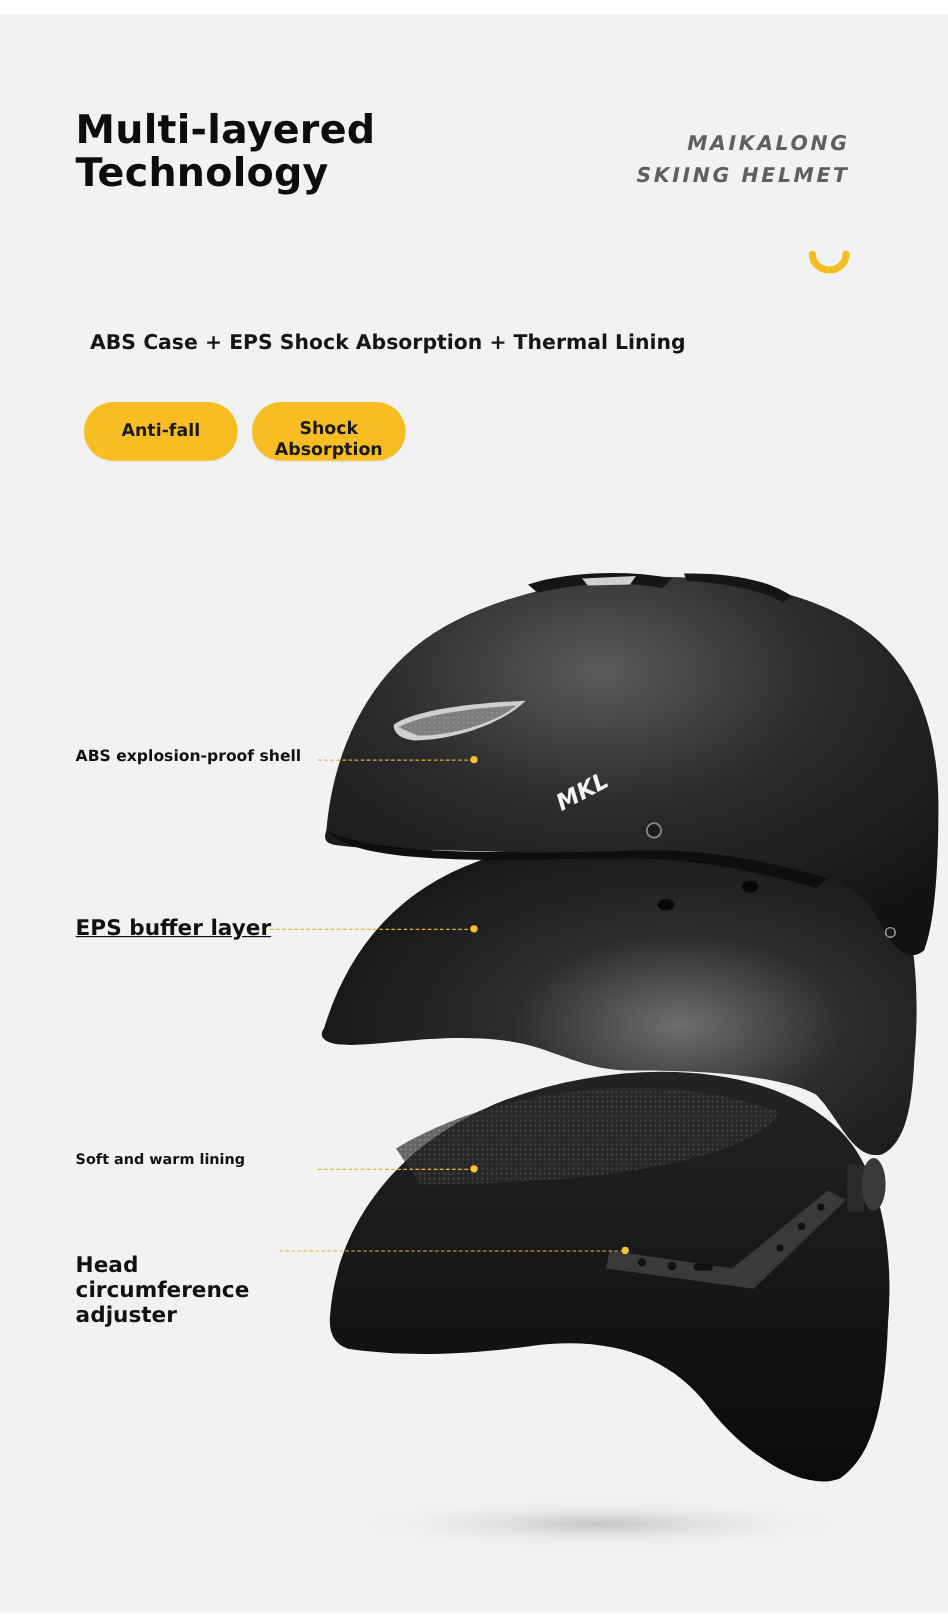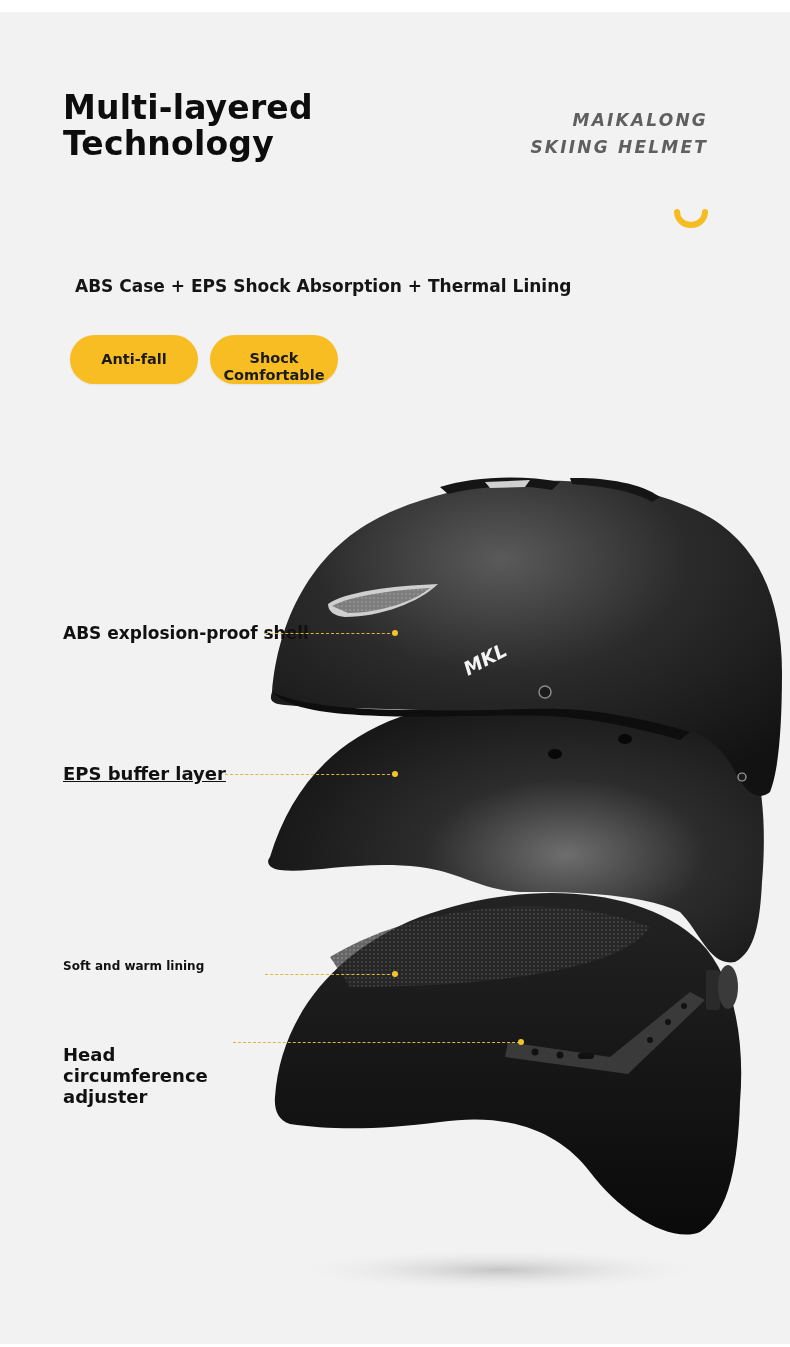--- a/index.html
+++ b/index.html
@@ -36,21 +36,21 @@
       font-size: 14.5px; line-height: 17px; font-weight: bold; color: #1a1a1a;
       box-shadow: 0 1px 2px rgba(0,0,0,0.06);
     }
     .pill.p1 { left: 70px; }
     .pill.p2 { left: 210px; align-items: flex-end; }
     .pill.p3 { left: 354px; }
     .callout-label {
       position: absolute; left: 63px; margin: 0; font-weight: bold; color: #111;
     }
     .callout-label span { display: block; }
-    .l1 { top: 611px; font-size: 17px; }
+    .l1 { top: 611px; font-size: 13px; }
     .l2 { top: 751px; font-size: 18px; text-decoration: underline; }
     .l3 { top: 947px; font-size: 12px; }
     .l4 { top: 996px; font-size: 18px; line-height: 21px; margin-top: 36px; }
     .leader {
       position: absolute; height: 0; border-top: 1.5px dashed #e3b43a;
     }
     .dot {
       position: absolute; width: 6px; height: 6px; border-radius: 50%; background: #f3c32c;
     }
     .helmet { position: absolute; left: 0; top: 0; width: 790px; height: 1332px; }
@@ -75,21 +75,21 @@
   </svg>
 
   <p class="subtitle">ABS Case + EPS Shock Absorption + Thermal Lining</p>
 
   <div class="pill p1">
     <span>Anti-fall</span>
   </div>
   <div class="pill p2">
     <div>
       <span style="display:block">Shock</span>
-      <span style="display:block">Comfortable</span>
+      <span style="display:block">Absorption</span>
     </div>
   </div>
 
   <svg class="helmet" viewBox="0 0 790 1332">
     <defs>
       <radialGradient id="shellGrad" cx="0.45" cy="0.25" r="0.8">
         <stop offset="0" stop-color="#5a5a5a"></stop>
         <stop offset="0.45" stop-color="#2b2b2b"></stop>
         <stop offset="1" stop-color="#121212"></stop>
       </radialGradient>

